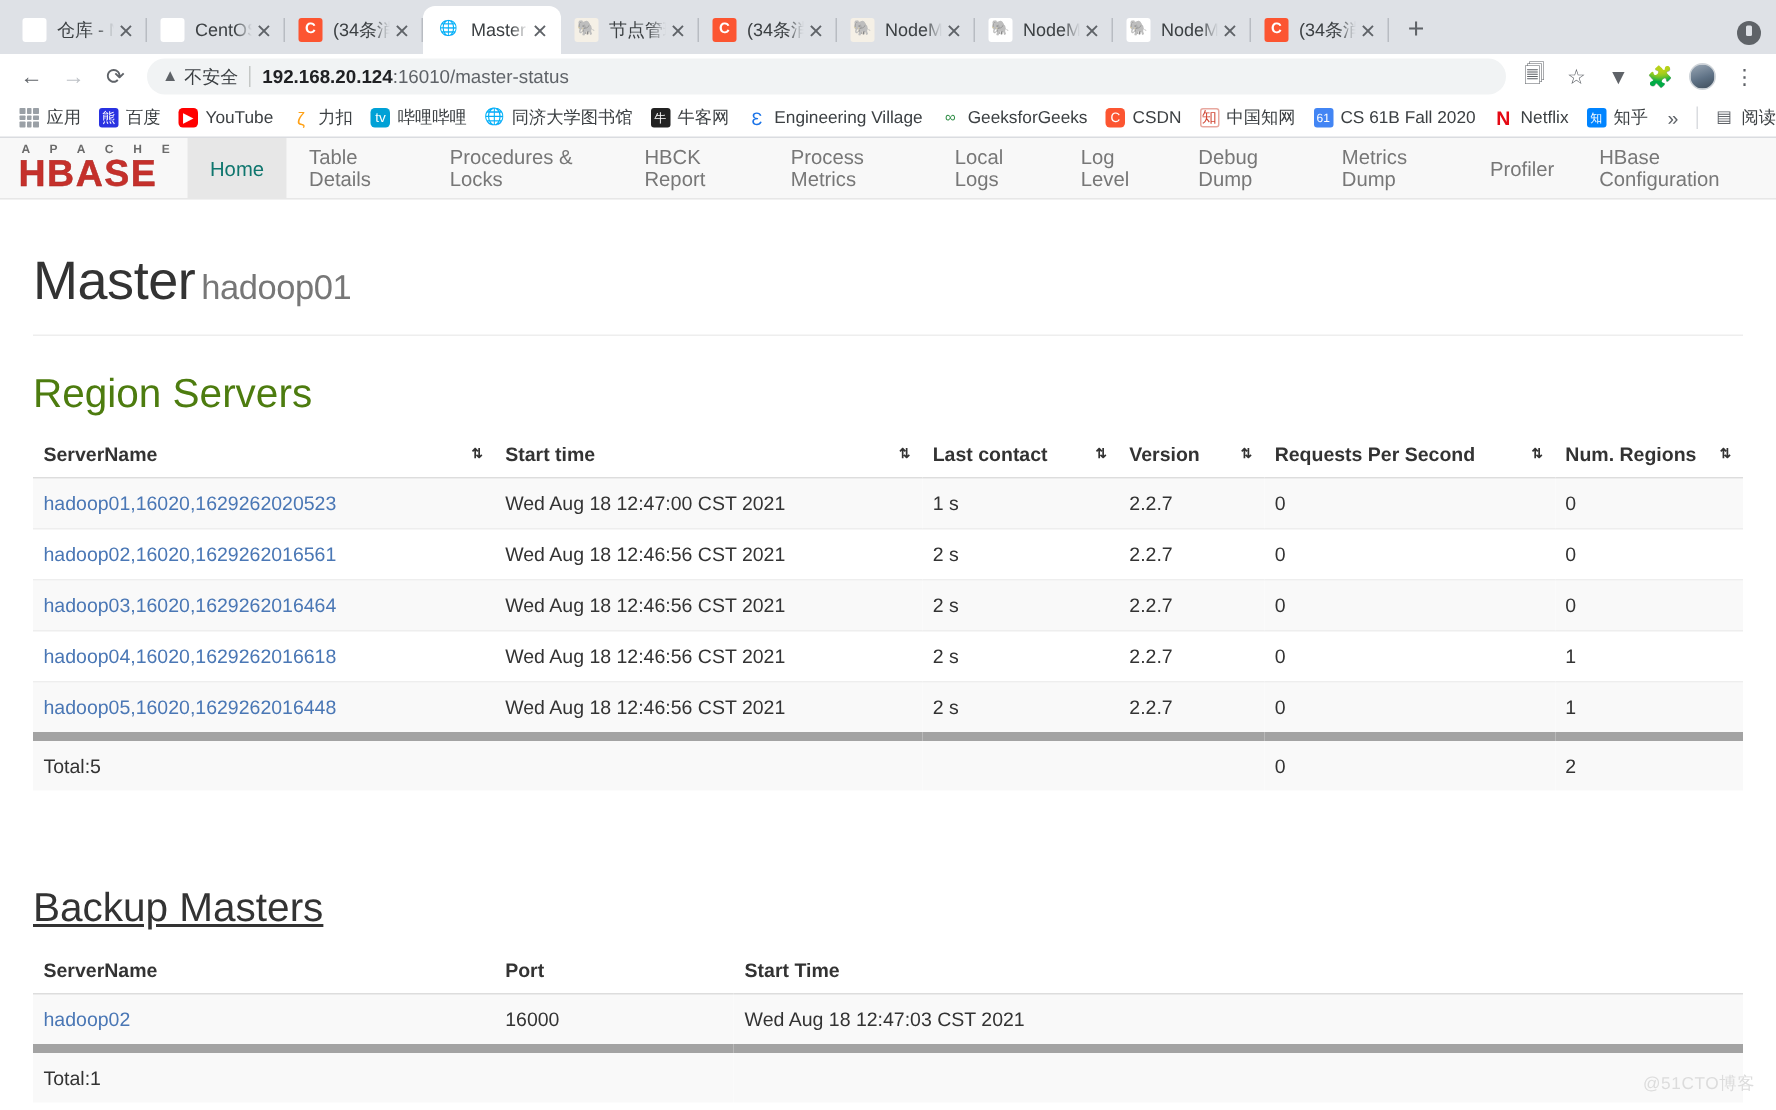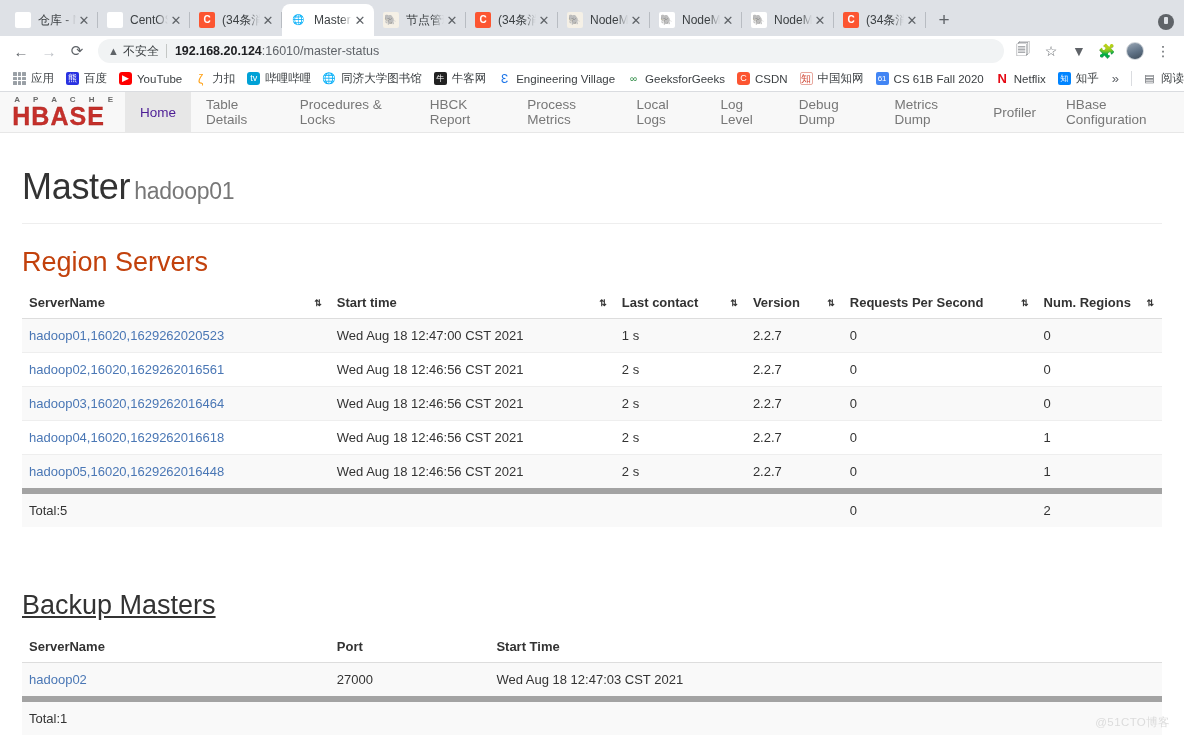--- a/index.html
+++ b/index.html
@@ -203,21 +203,21 @@
     line-height: 0.92;
     -webkit-text-stroke: 0.3px #a8241f;
   }
   .navlinks { display:flex; align-items:stretch; }
   .navlink {
     display:flex; align-items:center;
     padding: 0 15px;
     font-size: 13.5px;
     color: #777;
   }
-  .navlink.active { background:#e7e7e7; color:#4c1d95; }
+  .navlink.active { background:#e7e7e7; color:#0f766e; }
 
   .container {
     padding: 0 22px;
   }
   .pagehead {
     padding-top: 34px;
     padding-bottom: 16px;
     border-bottom: 1px solid #eee;
     margin-bottom: 18px;
   }
@@ -232,21 +232,21 @@
   .pagehead h1 small {
     font-size: 23px;
     color: #777;
     font-weight: 400;
     margin-left: 4px;
   }
 
   h2.section {
     font-size: 27px;
     font-weight: 500;
-    color: #c2410c;
+    color: #4d7c0f;
     margin: 24px 0 10px 0;
     line-height: 1.1;
   }
   h2.section.dark { color:#333;text-decoration:underline; }
 
   .tabs {
     display:flex; align-items:center;
     gap: 2px;
     margin-bottom: 10px;
   }
@@ -574,21 +574,21 @@
         <thead>
           <tr>
             <th style="width:27%">ServerName</th>
             <th style="width:14%">Port</th>
             <th>Start Time</th>
           </tr>
         </thead>
         <tbody>
           <tr>
             <td><a href="#">hadoop02</a></td>
-            <td>27000</td>
+            <td>16000</td>
             <td>Wed Aug 18 12:47:03 CST 2021</td>
           </tr>
           <tr class="totalrow">
             <td>Total:1</td>
             <td></td>
             <td></td>
           </tr>
         </tbody>
       </table>
 

